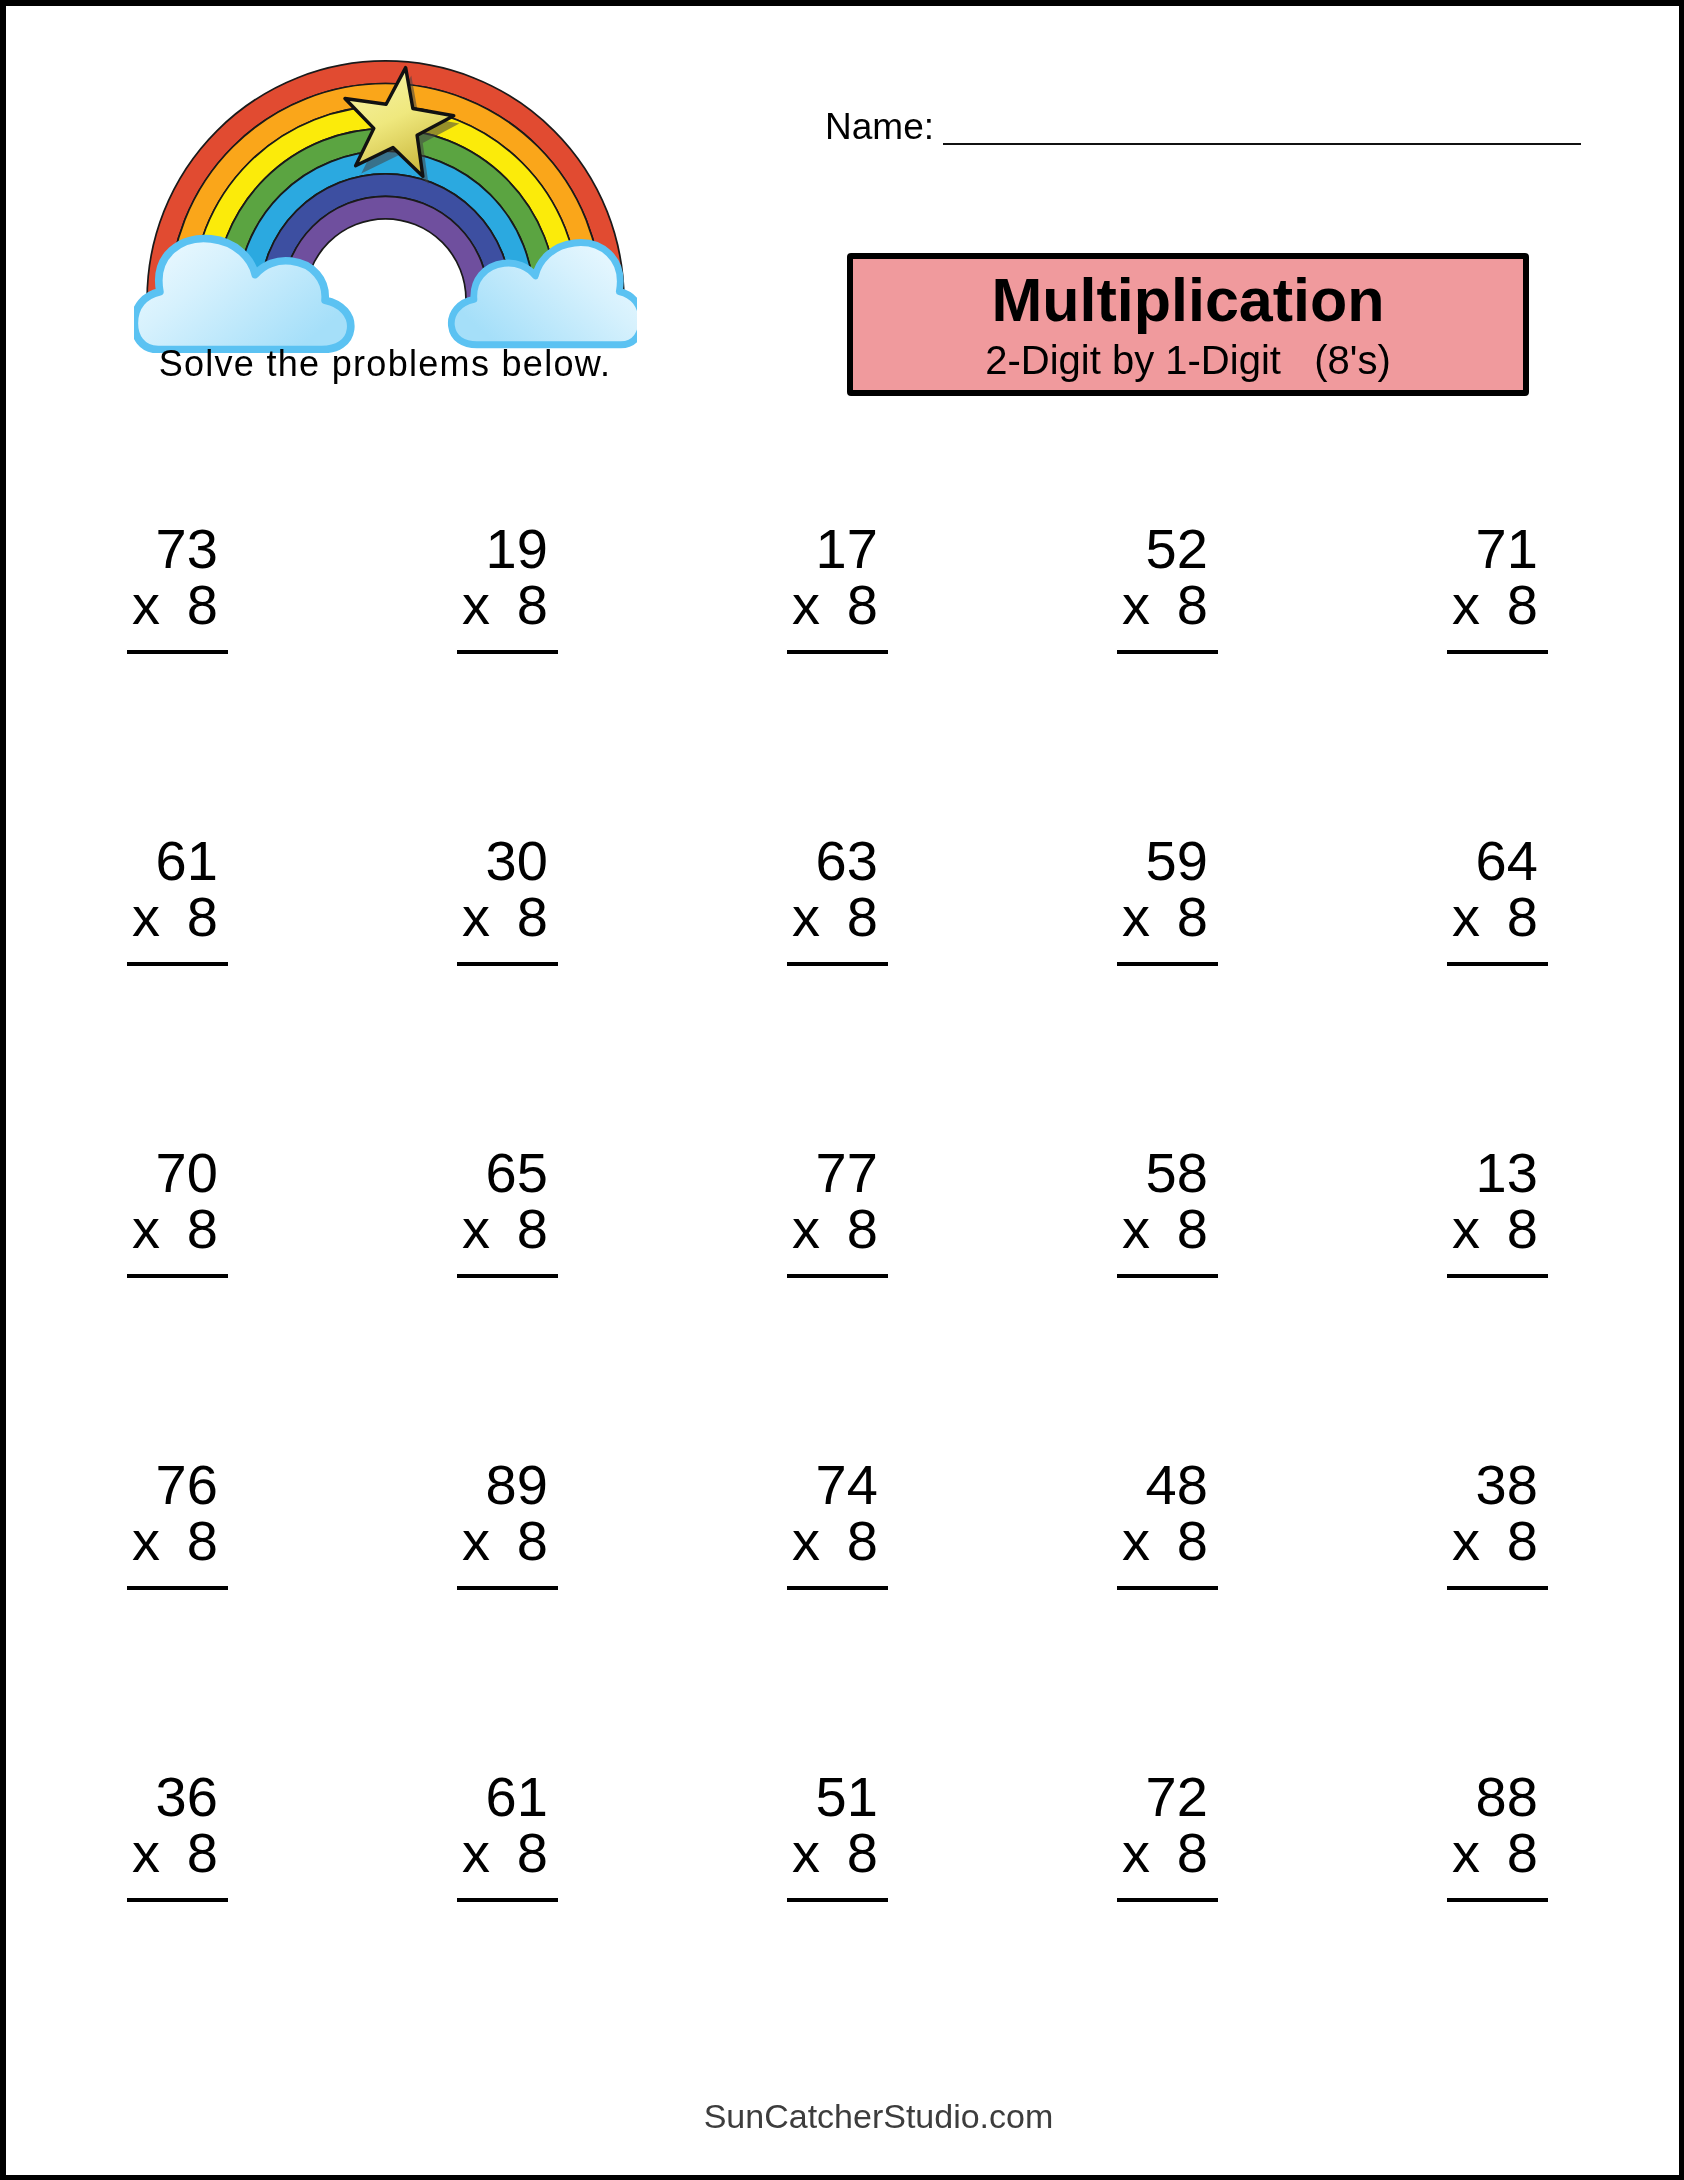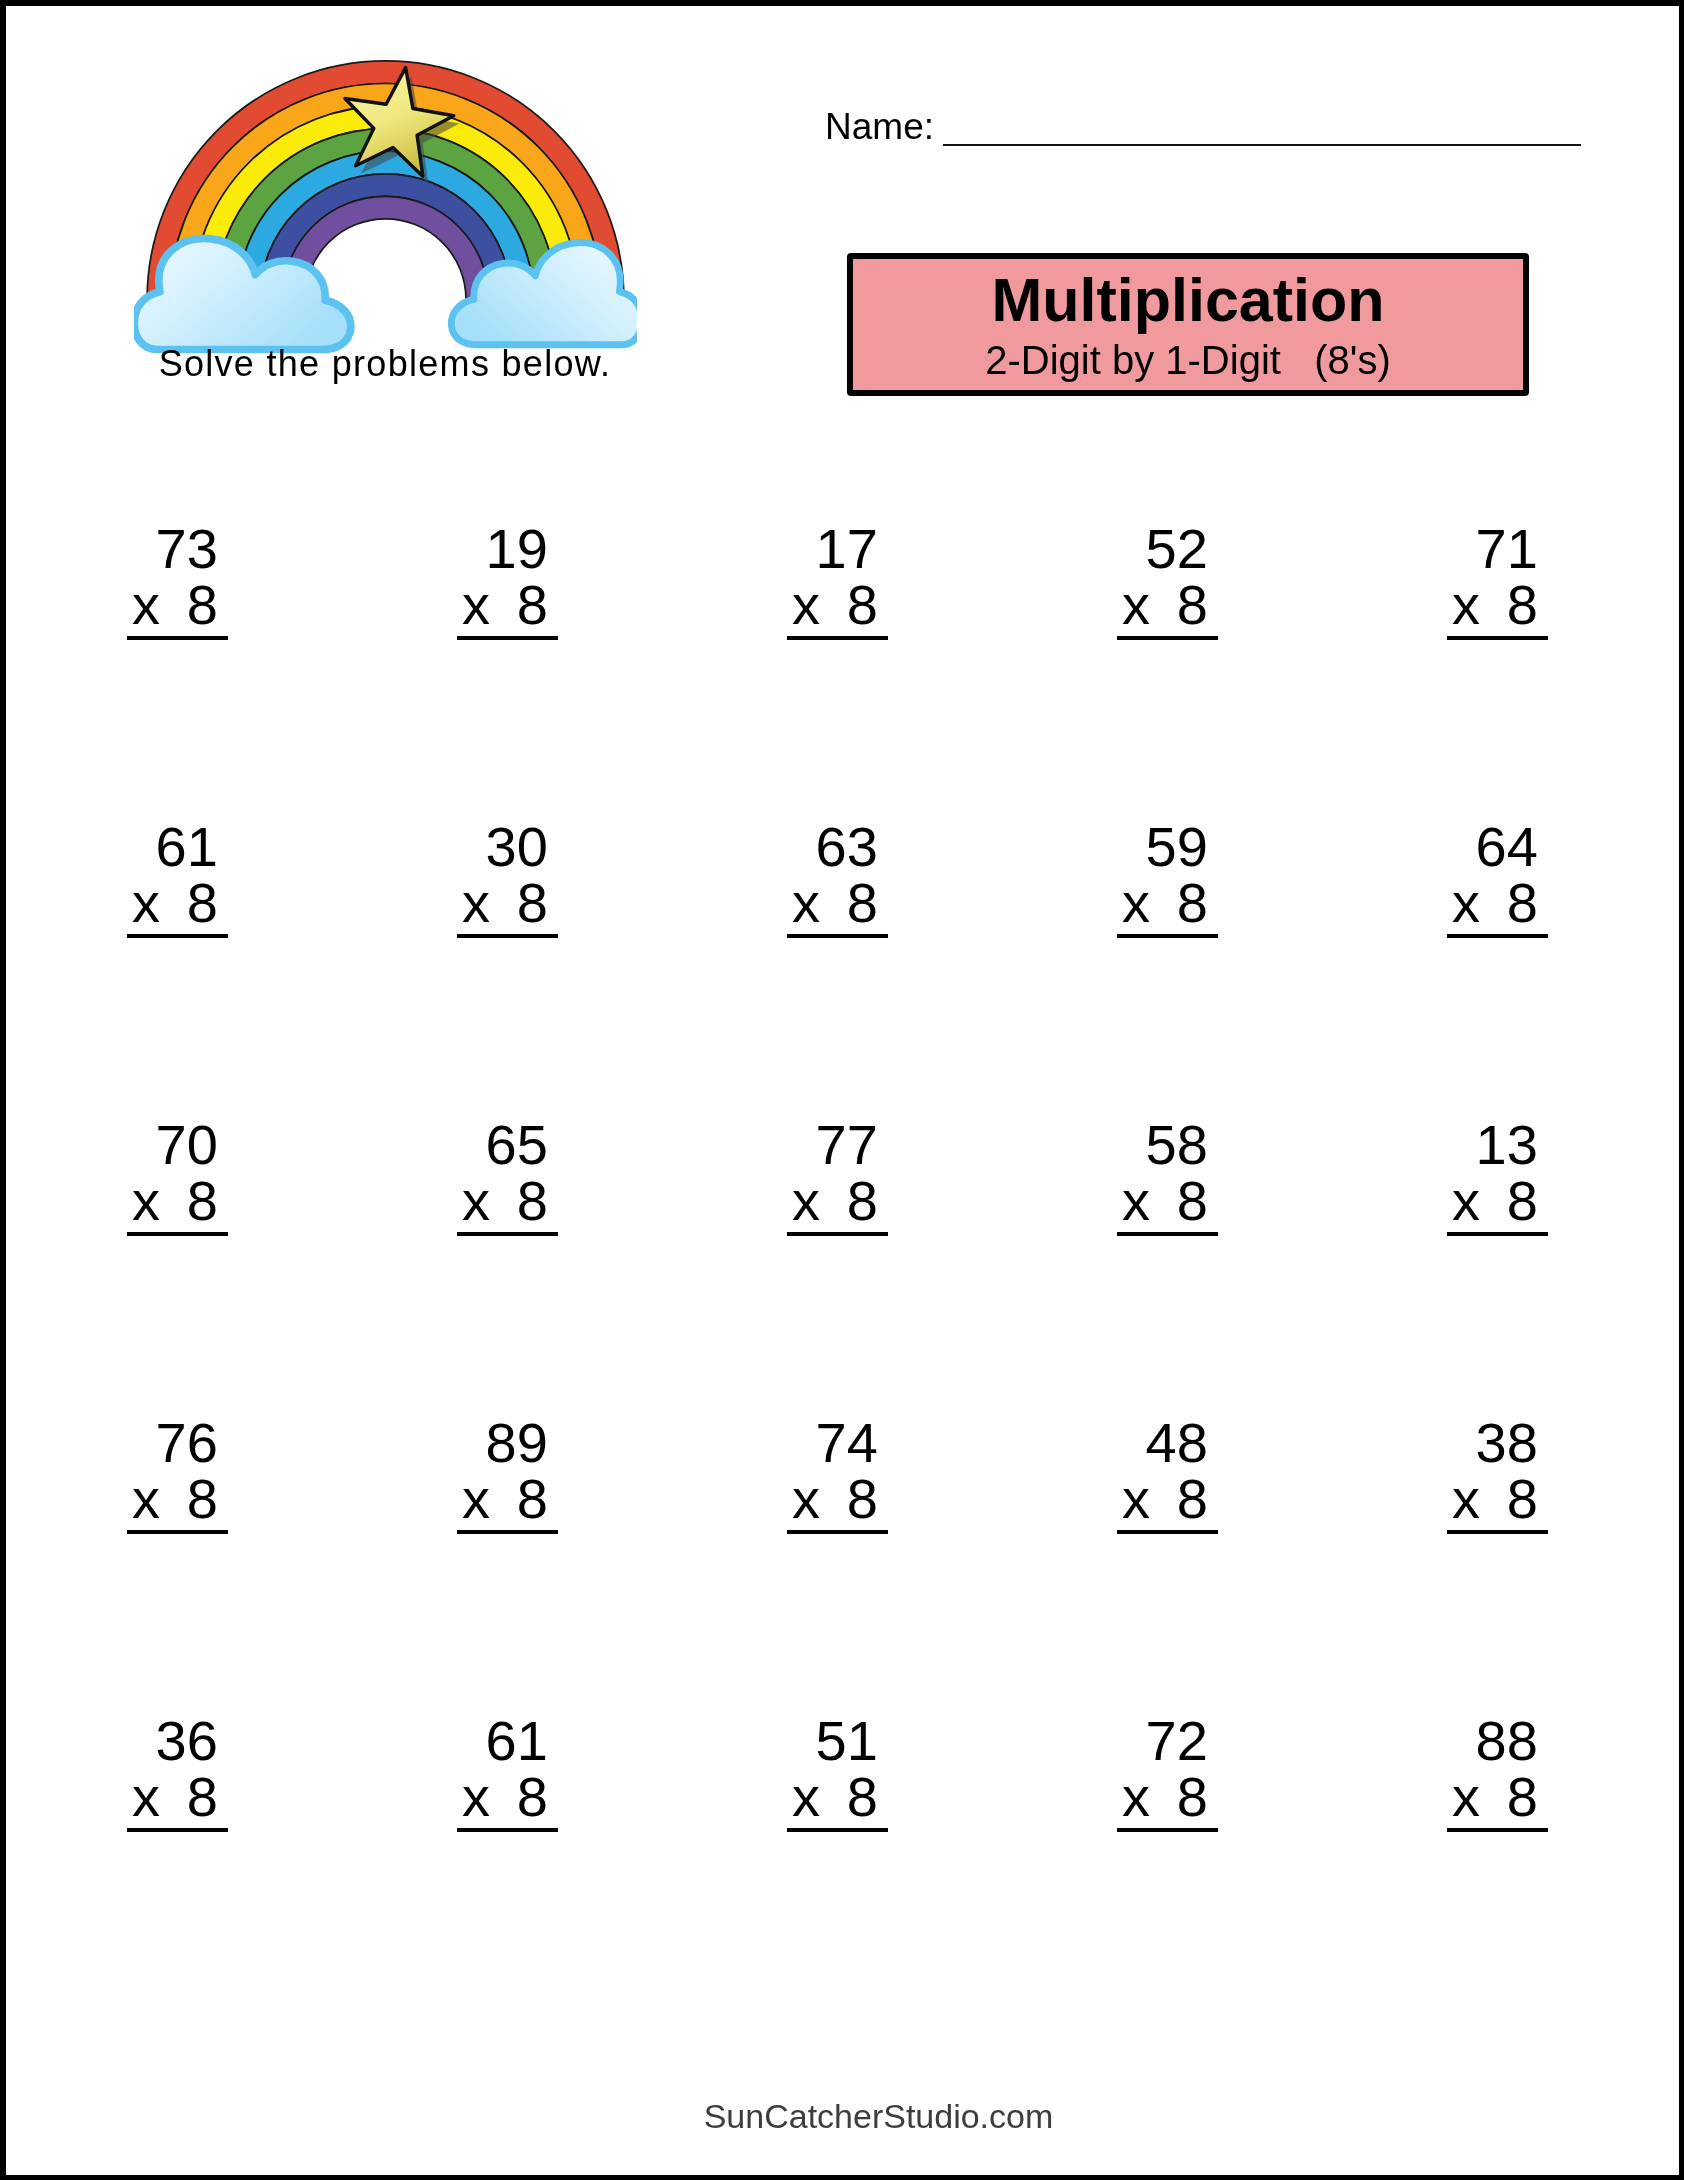--- a/index.html
+++ b/index.html
@@ -13,21 +13,21 @@
     color:#000;
     overflow:hidden;
   }
   
   .rainbow-wrap{position:absolute;left:128px;top:49px;width:503px;height:298px;}
   .solve-text{
     position:absolute;left:119px;top:337px;width:520px;
     text-align:center;font-size:36px;letter-spacing:1.3px;color:#000;
   }
   
-  .field-row{position:absolute;display:flex;align-items:flex-end;height:39px;}
+  .field-row{position:absolute;display:flex;align-items:flex-start;height:39px;}
   .field-row.name{left:792px;top:101px;width:783px;}
   .field-row.date{left:792px;top:170px;width:783px;}
   .field-label{width:136px;text-align:right;font-size:37px;line-height:39px;padding-right:8.5px;white-space:nowrap;}
   .field-line{flex:1;border-bottom:2.6px solid #111;height:36px;}
   
   .title-box{
     position:absolute;left:841px;top:247px;width:682px;height:143px;
     box-sizing:border-box;border:6.8px solid #000;border-radius:4px;
     text-align:center;
   }
@@ -37,21 +37,21 @@
   .grid{
     position:absolute;left:121px;top:515px;
     display:grid;
     grid-template-columns:repeat(5,101px);
     column-gap:229px;
     row-gap:179px;
   }
   .problem{
     width:101px;
     border-bottom:4.3px solid #000;
-    padding-bottom:3px;
+    padding-bottom:17px;
     font-size:56px;line-height:56px;
   }
   .p-top{text-align:right;padding-right:10.2px;}
   .p-bot{display:flex;justify-content:space-between;padding-left:5.1px;padding-right:10.2px;}
   
   .footer{
     position:absolute;left:0;top:2091px;width:100%;
     text-align:center;font-size:34px;color:#3d3d3d;margin-left:36px;
   }
 </style>

